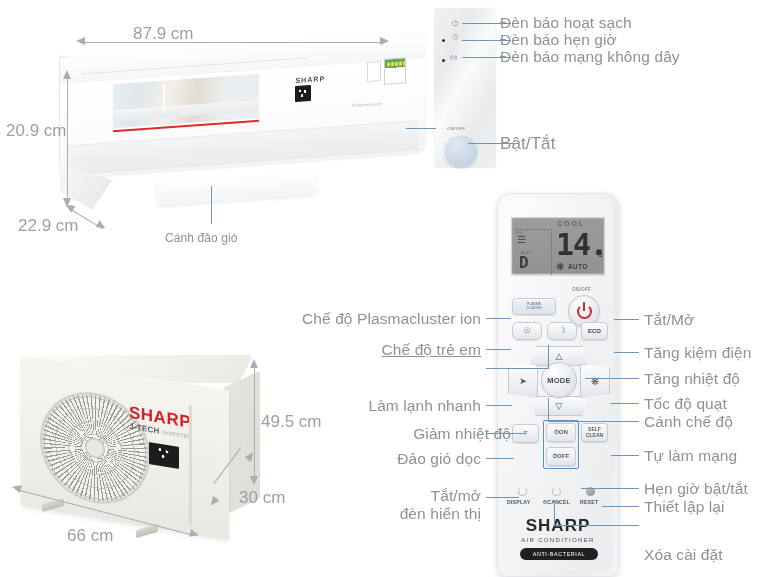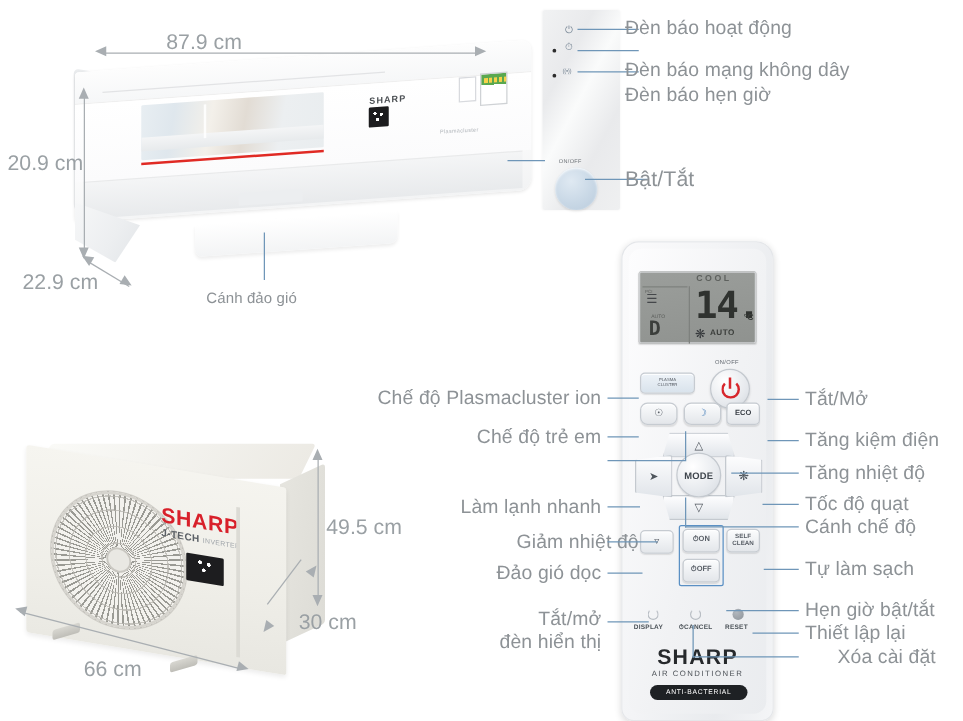--- a/index.html
+++ b/index.html
@@ -422,24 +422,24 @@
     <div class="ind-glyph" style="left:18px; top:11px;">⏻</div>
     <div class="ind-dot" style="left:8px; top:31px;"></div>
     <div class="ind-glyph" style="left:18px; top:25px;">⏱</div>
     <div class="ind-dot" style="left:8px; top:51px;"></div>
     <div class="ind-glyph" style="left:16px; top:46px; font-size:5px; letter-spacing:-.3px;">((•))</div>
     <div class="onoff-cap">ON/OFF</div>
     <div class="onoff-btn"></div>
   </div>
 
   <div class="ln" style="left:462px; top:23px; width:49px;"></div>
-  <div class="lbl" style="left:500px; top:14px;">Đèn báo hoạt động</div>
+  <div class="lbl" style="left:500px; top:14px;">Đèn báo hoạt sạch</div>
 
   <div class="ln" style="left:462px; top:40px; width:49px;"></div>
-  <div class="lbl" style="left:500px; top:31px;margin-top:37px;">Đèn báo hẹn giờ</div>
+  <div class="lbl" style="left:500px; top:31px;">Đèn báo hẹn giờ</div>
 
   <div class="ln" style="left:462px; top:57px; width:49px;"></div>
   <div class="lbl" style="left:500px; top:48px;">Đèn báo mạng không dây</div>
 
   <div class="ln" style="left:468px; top:143px; width:50px;"></div>
   <div class="lbl" style="left:500px; top:134px; font-size:17px;">Bật/Tắt</div>
 
   <div class="ln" style="left:406px; top:128px; width:30px;"></div>
 
   <div id="outdoor">
@@ -552,21 +552,21 @@
     <div class="sb-cap" style="left:82px; top:305px;">RESET</div>
 
     <div class="rm-sharp">SHARP</div>
     <div class="rm-ac">AIR CONDITIONER</div>
     <div class="rm-anti">ANTI-BACTERIAL</div>
   </div>
 
   <div class="lbl r" style="left:0; width:481px; top:310px;">Chế độ Plasmacluster ion</div>
   <div class="ln" style="left:486px; top:318px; width:25px;"></div>
 
-  <div class="lbl r" style="left:0; width:481px; top:341px;">Chế độ trẻ em</div>
+  <div class="lbl r" style="left:0; width:481px; top:341px;text-decoration:underline;">Chế độ trẻ em</div>
   <div class="ln" style="left:486px; top:349px; width:25px;"></div>
 
   <div class="ln" style="left:486px; top:368px; width:62px;"></div>
   <div class="lnv" style="left:548px; top:345px; height:24px;"></div>
 
   <div class="lbl r" style="left:0; width:481px; top:397px;">Làm lạnh nhanh</div>
   <div class="ln" style="left:486px; top:405px; width:26px;"></div>
 
   <div class="lbl r" style="left:0; width:481px; top:425px;margin-left:30px;">Giảm nhiệt độ</div>
   <div class="ln" style="left:486px; top:433px; width:40px;"></div>
@@ -588,25 +588,25 @@
   <div class="lbl" style="left:644px; top:370px;">Tăng nhiệt độ</div>
 
   <div class="ln" style="left:610px; top:403px; width:29px;"></div>
   <div class="lbl" style="left:644px; top:395px;">Tốc độ quạt</div>
 
   <div class="ln" style="left:548px; top:421px; width:91px;"></div>
   <div class="lnv" style="left:548px; top:398px; height:24px;"></div>
   <div class="lbl" style="left:644px; top:413px;">Cánh chế độ</div>
 
   <div class="ln" style="left:611px; top:455px; width:28px;"></div>
-  <div class="lbl" style="left:644px; top:447px;">Tự làm sạch</div>
+  <div class="lbl" style="left:644px; top:447px;">Tự làm mạng</div>
 
   <div class="ln" style="left:581px; top:488px; width:58px;"></div>
   <div class="lbl" style="left:644px; top:480px;">Hẹn giờ bật/tắt</div>
 
   <div class="ln" style="left:602px; top:506px; width:37px;"></div>
   <div class="lbl" style="left:644px; top:498px;">Thiết lập lại</div>
 
   <div class="ln" style="left:554px; top:525px; width:85px;"></div>
   <div class="lnv" style="left:554px; top:500px; height:26px;"></div>
-  <div class="lbl" style="left:644px; top:517px;margin-left:26px;">Xóa cài đặt</div>
+  <div class="lbl" style="left:644px; top:546px;">Xóa cài đặt</div>
 
 </div>
 
 </body></html>

